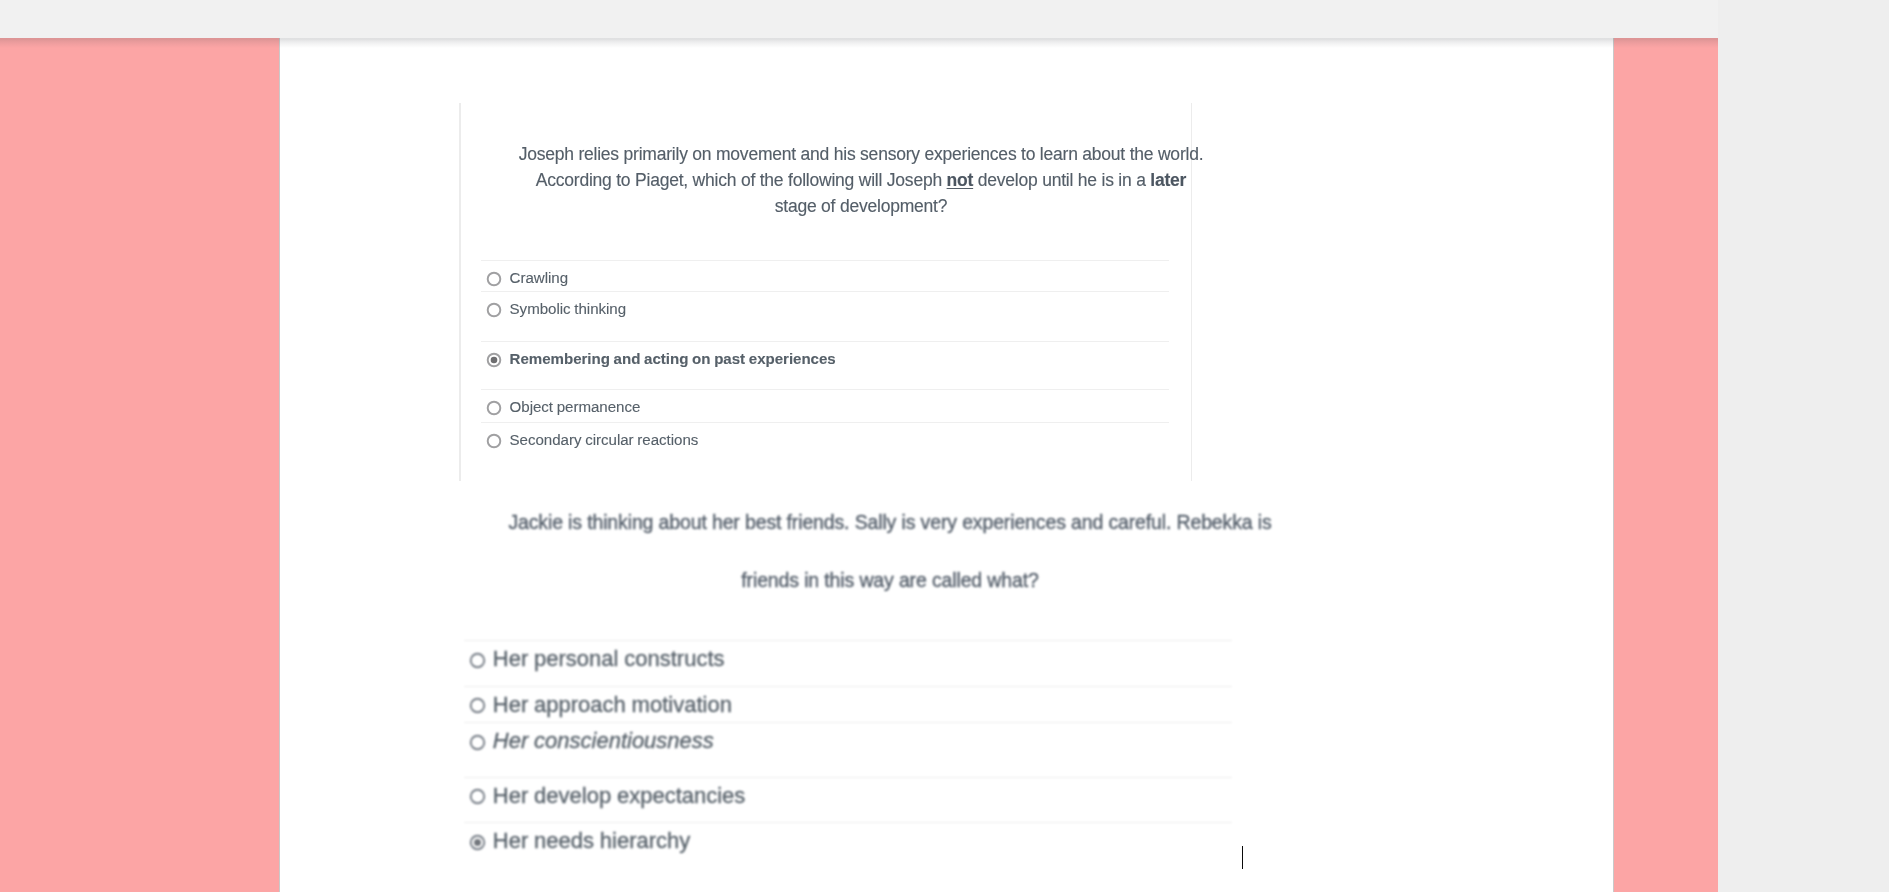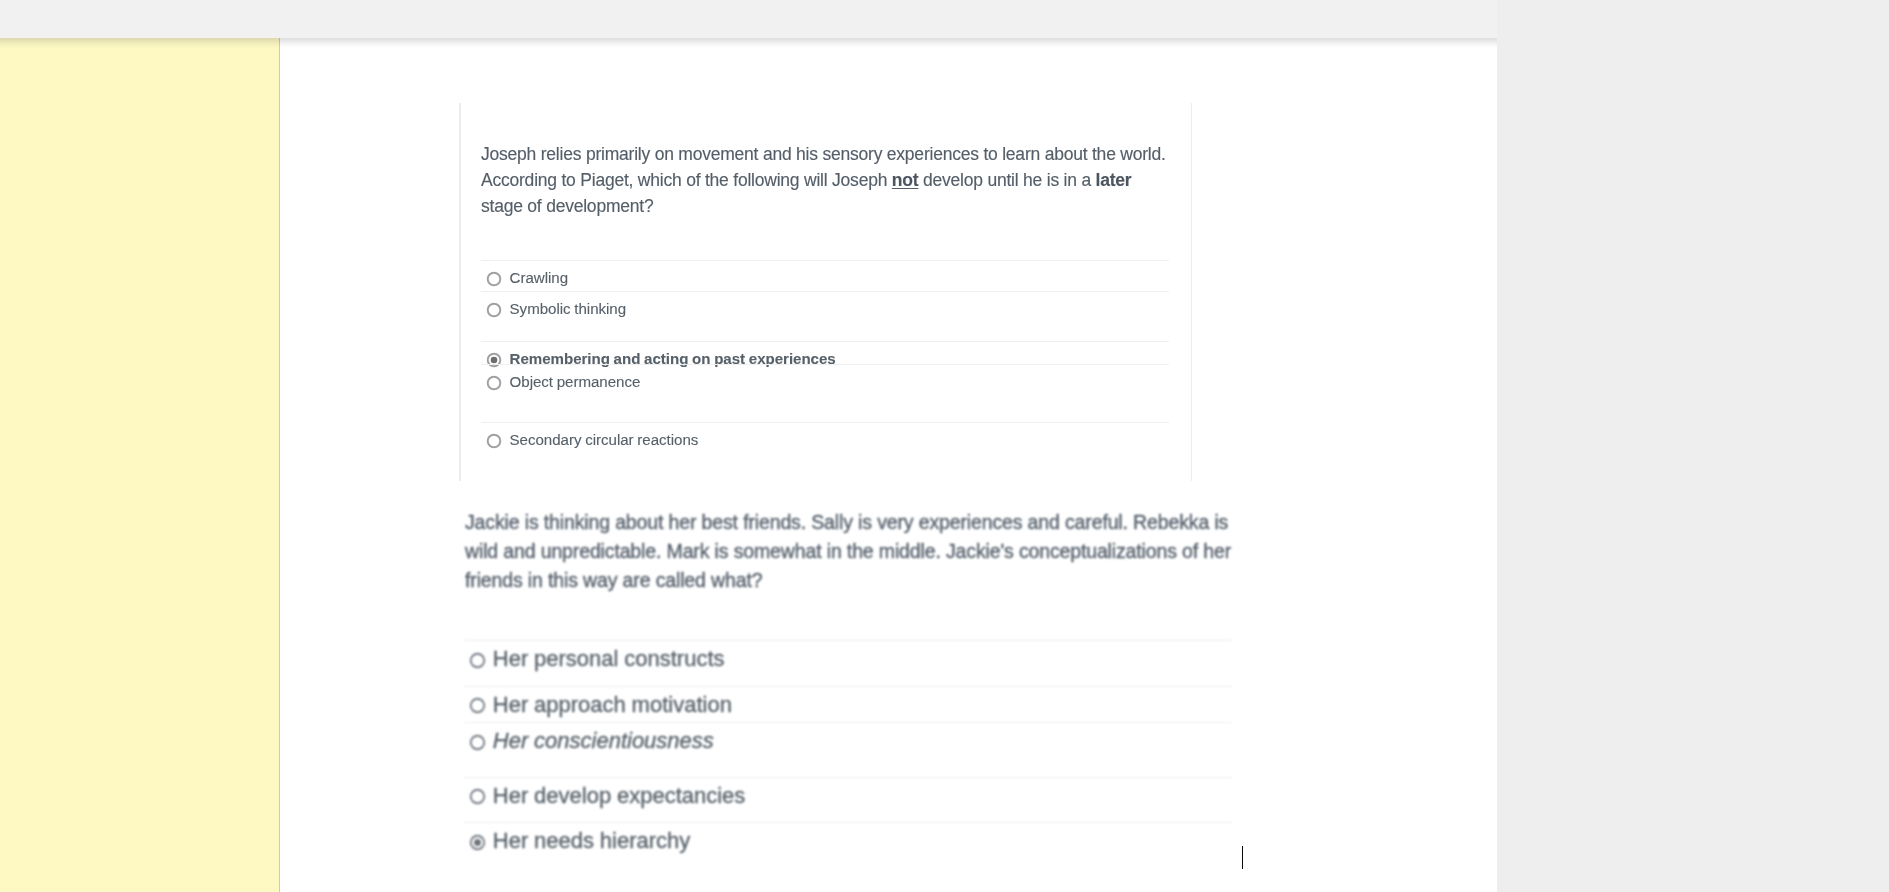--- a/index.html
+++ b/index.html
@@ -1,18 +1,18 @@
 <!DOCTYPE html>
 <html><head>
 <meta charset="utf-8">
 <style>
   html,body{margin:0;padding:0;}
   body{width:1889px;height:892px;overflow:hidden;background:#eeeeee;
        font-family:"Liberation Sans",sans-serif;-webkit-font-smoothing:antialiased;}
-  .root{position:relative;width:1497px;height:892px;overflow:hidden;background:#fef9c3;}
+  .root{position:relative;width:1718px;height:892px;overflow:hidden;background:#fca5a5;text-align:center;}
 
   
   .topbar{position:absolute;left:0;top:0;width:1889px;height:38px;background:#f1f1f1;}
   .topbar-shadow{position:absolute;left:0;top:38px;width:1889px;height:10px;
        background:linear-gradient(to bottom,rgba(60,64,70,0.16) 0px,rgba(60,64,70,0.155) 1.4px,rgba(60,64,70,0.115) 3px,rgba(60,64,70,0.075) 5px,rgba(60,64,70,0.035) 7.5px,rgba(60,64,70,0.0) 10px);}
   .ellipsis-btn{position:absolute;left:1801.7px;top:14.4px;width:29px;height:6.6px;}
   .ellipsis-btn i{position:absolute;top:0;width:6.6px;height:6.6px;border-radius:50%;background:#2a2a2a;}
   .ellipsis-btn i:nth-child(1){left:0px;}
   .ellipsis-btn i:nth-child(2){left:11.2px;}
   .ellipsis-btn i:nth-child(3){left:22.2px;}
@@ -104,21 +104,21 @@
         <div class="opt sel" style="top: 81.2px; font-weight: bold;">
           <span class="sepline"></span>
           <span class="radio">
             <svg width="16" height="16" viewBox="0 0 16 16">
               <circle cx="8" cy="8" r="6.3" fill="#ffffff" stroke="#a0a0a2" stroke-width="1.95"></circle>
               <circle cx="8" cy="8" r="3.3" fill="#6e6e70"></circle>
             </svg>
           </span>
           <span class="lbl">Remembering and acting on past experiences</span>
         </div>
-        <div class="opt" style="top: 104px;">
+        <div class="opt" style="top: 129px;">
           <span class="sepline"></span>
           <span class="radio">
             <svg width="16" height="16" viewBox="0 0 16 16">
               <circle cx="8" cy="8" r="6.3" fill="#ffffff" stroke="#a0a0a2" stroke-width="1.95"></circle>
             </svg>
           </span>
           <span class="lbl">Object permanence</span>
         </div>
         <div class="opt" style="top: 162.4px;">
           <span class="sepline"></span>
@@ -127,21 +127,21 @@
               <circle cx="8" cy="8" r="6.3" fill="#ffffff" stroke="#a0a0a2" stroke-width="1.95"></circle>
             </svg>
           </span>
           <span class="lbl">Secondary circular reactions</span>
         </div>
       </div>
   </div>
 
   <div class="q2">
     <div class="q2-inner">
-      <div class="q2-text"><span>Jackie is thinking about her best friends. Sally is very experiences and careful. Rebekka is</span><br><span>wild and unpredictable. Mark is somewhat in the middle. Jackie's conceptualizations of her</span><br><span>friends in this way are called what?</span></div>
+      <div class="q2-text"><span>Jackie is thinking about her best friends. Sally is very experiences and careful. Rebekka is</span><br><br><span>friends in this way are called what?</span></div>
       <div class="q2-opts">
           <div class="opt2" style="top: 0px;">
             <span class="sepline"></span>
             <span class="radio">
               <svg width="17" height="17" viewBox="0 0 17 17">
                 <circle cx="8.5" cy="8.5" r="6.75" fill="#ffffff" stroke="#767d86" stroke-width="1.9"></circle>
               </svg>
             </span>
             <span class="lbl">Her personal constructs</span>
           </div>

